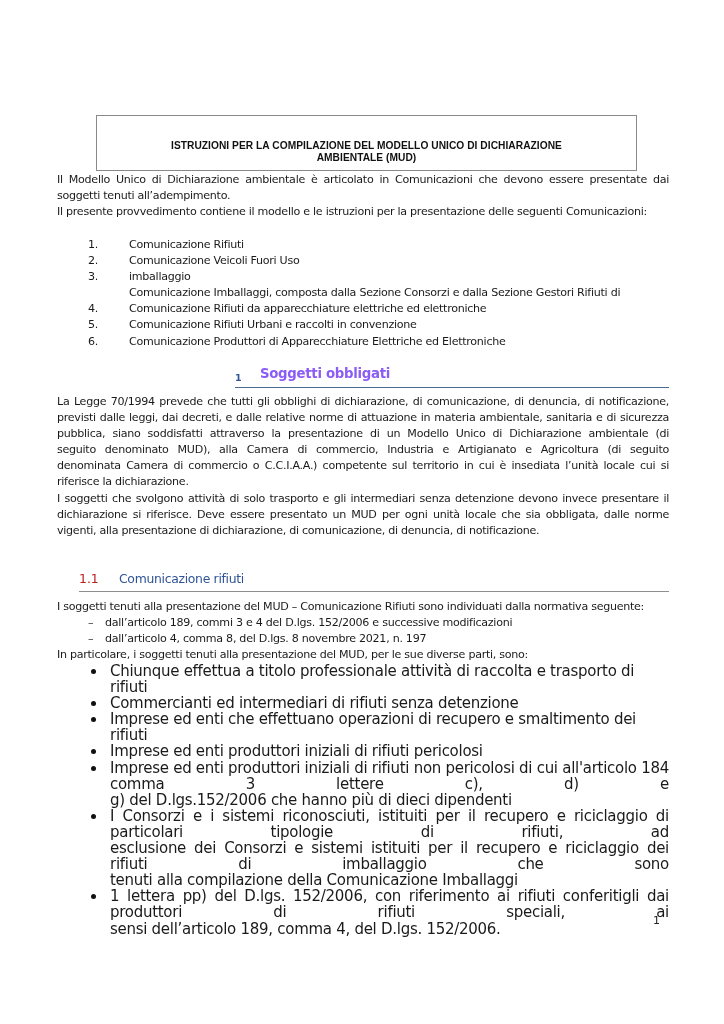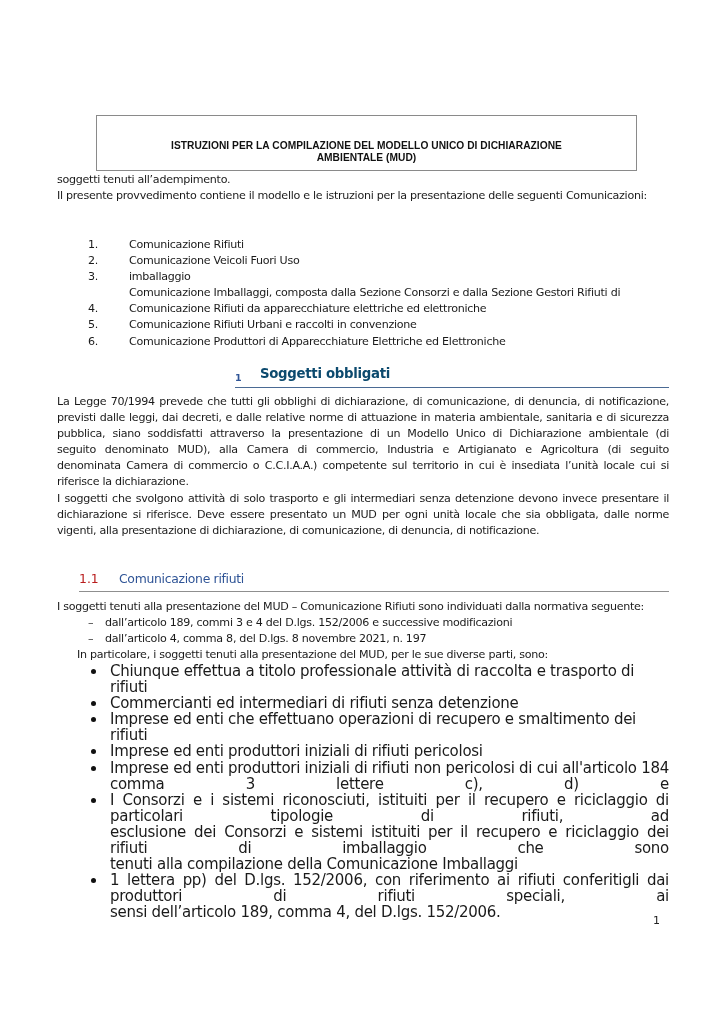--- a/index.html
+++ b/index.html
@@ -47,21 +47,21 @@
       border-bottom: 1.5px solid #4a6a94;
     }
     .h1 .num {
       position: absolute; left: 0; top: 6px;
       font-family: "DejaVu Sans", sans-serif;
       font-size: 9.5px; color: #2f5496; font-weight: bold;
     }
     .h1 .txt {
       position: absolute; left: 25px; top: 0px;
       font-family: "DejaVu Sans", sans-serif;
-      font-size: 13.3px; font-weight: bold; color: #0c4a6e;
+      font-size: 13.3px; font-weight: bold; color: #8b5cf6;
       letter-spacing: -0.3px;
     }
     .h2 {
       position: absolute;
       left: 79px; top: 568px; width: 590px; height: 24px;
       border-bottom: 1px solid #8f8f8f;
     }
     .h2 .num {
       position: absolute; left: 0; top: 3px;
       font-family: "DejaVu Sans", sans-serif;
@@ -90,20 +90,21 @@
 <body>
 
 <div class="page">
 
   <div class="title-box">
     <div class="t">ISTRUZIONI PER LA COMPILAZIONE DEL MODELLO UNICO DI DICHIARAZIONE</div>
     <div class="t">AMBIENTALE (MUD)</div>
   </div>
 
   <div class="block" style="top:172px;">
+    <span class="jl">Il Modello Unico di Dichiarazione ambientale è articolato in Comunicazioni che devono essere presentate dai</span>
     <span class="ll">soggetti tenuti all’adempimento.</span>
     <span class="ll">Il presente provvedimento contiene il modello e le istruzioni per la presentazione delle seguenti Comunicazioni:</span>
   </div>
 
   <div class="numlist" style="top:237px; font-family:'DejaVu Sans',sans-serif; font-size:11.1px; line-height:16.1px; letter-spacing:-0.28px;">
     <div class="numitem">
       <span class="num">1.</span>
       <span class="ll">Comunicazione Rifiuti</span>
     </div>
     <div class="numitem">
@@ -159,21 +160,21 @@
     <div class="dashitem">
       <span class="mark">–</span>
       <span class="ll">dall’articolo 189, commi 3 e 4 del D.lgs. 152/2006 e successive modificazioni</span>
     </div>
     <div class="dashitem">
       <span class="mark">–</span>
       <span class="ll">dall’articolo 4, comma 8, del D.lgs. 8 novembre 2021, n. 197</span>
     </div>
   </div>
 
-  <div class="block" style="top:647px;margin-left:20px;">
+  <div class="block" style="top:647px;">
     <span class="ll">In particolare, i soggetti tenuti alla presentazione del MUD, per le sue diverse parti, sono:</span>
   </div>
 
   <div class="bulletlist" style="top:663px; font-family:'DejaVu Sans',sans-serif; font-size:15px; line-height:16.1px; letter-spacing:-0.28px;">
     <div class="bulletitem">
       <span class="mark"></span>
       <span class="ll">Chiunque effettua a titolo professionale attività di raccolta e trasporto di rifiuti</span>
     </div>
     <div class="bulletitem">
       <span class="mark"></span>
@@ -183,20 +184,21 @@
       <span class="mark"></span>
       <span class="ll">Imprese ed enti che effettuano operazioni di recupero e smaltimento dei rifiuti</span>
     </div>
     <div class="bulletitem">
       <span class="mark"></span>
       <span class="ll">Imprese ed enti produttori iniziali di rifiuti pericolosi</span>
     </div>
     <div class="bulletitem">
       <span class="mark"></span>
       <span class="jl">Imprese ed enti produttori iniziali di rifiuti non pericolosi di cui all'articolo 184 comma 3 lettere c), d) e</span>
+      <span class="ll">g) del D.lgs.152/2006 che hanno più di dieci dipendenti</span>
     </div>
     <div class="bulletitem">
       <span class="mark"></span>
       <span class="jl">I Consorzi e i sistemi riconosciuti, istituiti per il recupero e riciclaggio di particolari tipologie di rifiuti, ad</span>
       <span class="jl">esclusione dei Consorzi e sistemi istituiti per il recupero e riciclaggio dei rifiuti di imballaggio che sono</span>
       <span class="ll">tenuti alla compilazione della Comunicazione Imballaggi</span>
     </div>
     <div class="bulletitem">
       <span class="mark"></span>
       <span class="jl">1 lettera pp) del D.lgs. 152/2006, con riferimento ai rifiuti conferitigli dai produttori di rifiuti speciali, ai</span>

